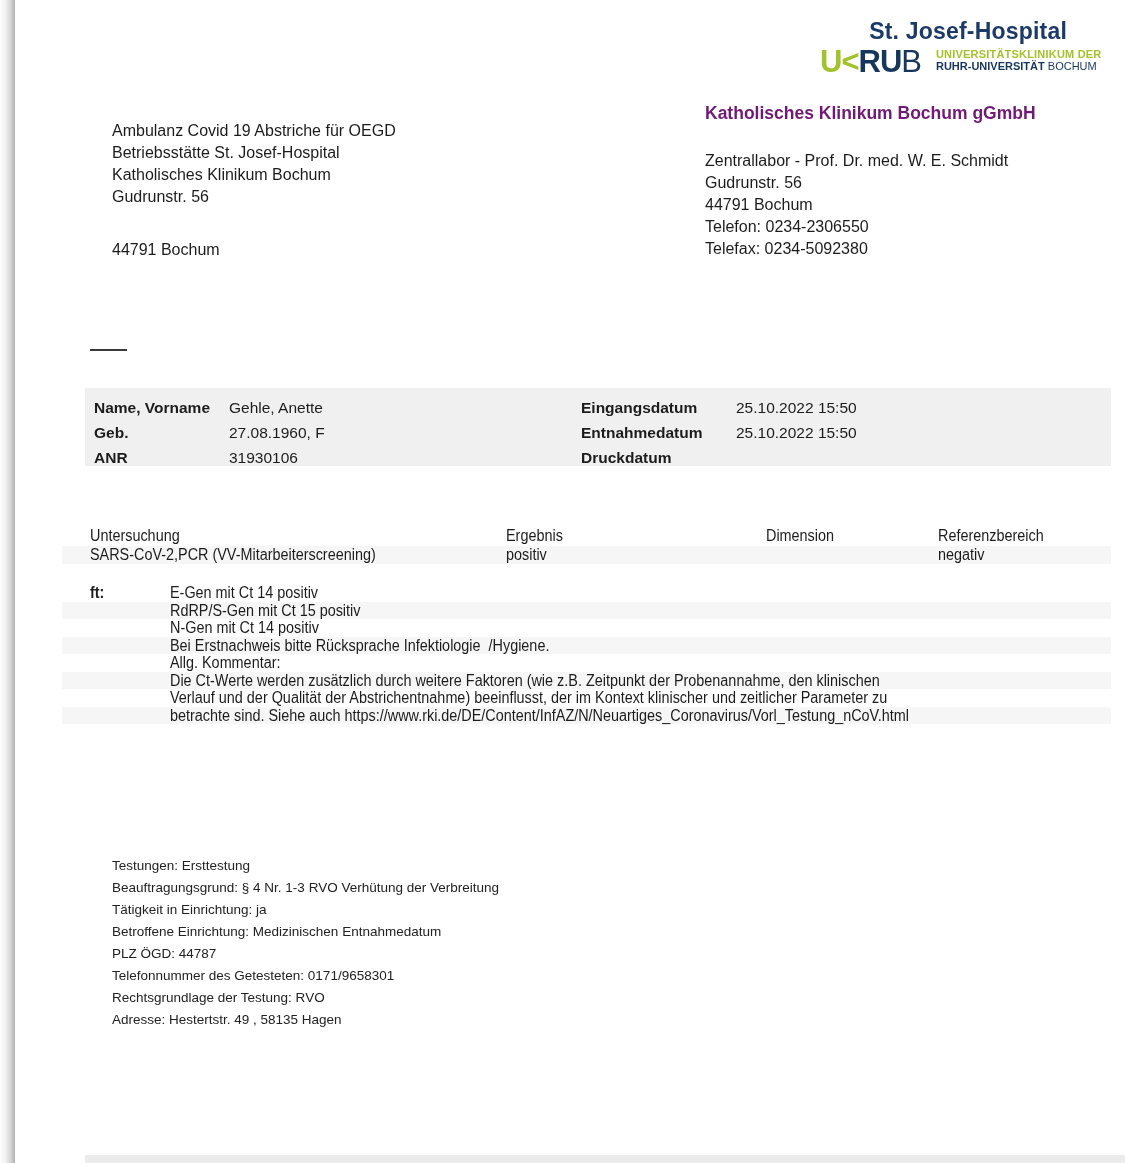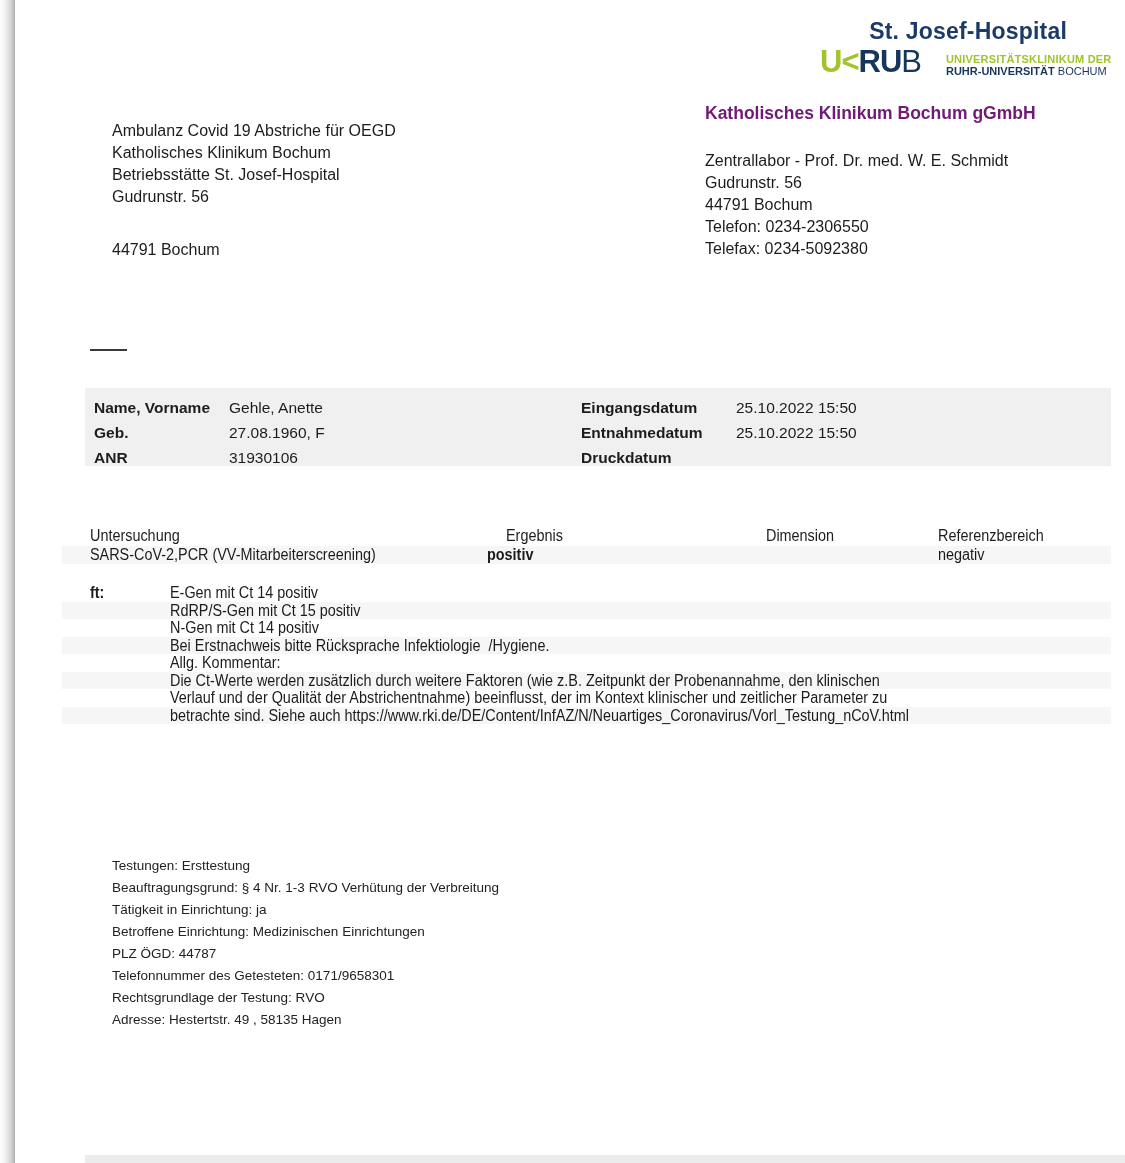--- a/index.html
+++ b/index.html
@@ -17,21 +17,21 @@
     position:absolute;left:85px;right:0;bottom:0;height:8px;background:#ececec;
   }
 
   
   .brand-title{
     position:absolute;top:18px;right:58px;
     font-size:23px;font-weight:bold;color:#1b3a68;letter-spacing:.2px;
   }
   .logo-row{
     position:absolute;top:46px;left:820px;
-    display:flex;align-items:flex-end;gap:25px;
+    display:flex;align-items:flex-start;gap:15px;
   }
   .ukrub{font-size:31px;line-height:31px;letter-spacing:-1px;white-space:nowrap;}
   .ukrub .u,.ukrub .k{color:#a3c32c;font-weight:bold;}
   .ukrub .ru{color:#17365c;font-weight:bold;}
   .ukrub .b{color:#17365c;font-weight:400;}
   .ukrub-text{font-size:11px;line-height:11.5px;text-align:left;white-space:nowrap;padding-top:3px;}
   .ukrub-text .l1{color:#a3c32c;font-weight:bold;letter-spacing:.2px;}
   .ukrub-text .l2{color:#17365c;}
   .ukrub-text .l2 .bold{font-weight:bold;}
 
@@ -86,22 +86,22 @@
 <div class="sender-lines">
   <div>Zentrallabor - Prof. Dr. med. W. E. Schmidt</div>
   <div>Gudrunstr. 56</div>
   <div>44791 Bochum</div>
   <div>Telefon: 0234-2306550</div>
   <div>Telefax: 0234-5092380</div>
 </div>
 
 <div class="recipient">
   <div>Ambulanz Covid 19 Abstriche für OEGD</div>
+  <div>Betriebsstätte St. Josef-Hospital</div>
   <div>Katholisches Klinikum Bochum</div>
-  <div>Betriebsstätte St. Josef-Hospital</div>
   <div>Gudrunstr. 56</div>
   <div class="city">44791 Bochum</div>
 </div>
 
 <div class="fold-mark"></div>
 
 <div class="patient-band">
   <div class="cell lbl" style="left:9px;top:11px;">Name, Vorname</div>
   <div class="cell" style="left:144px;top:11px;">Gehle, Anette</div>
   <div class="cell lbl" style="left:9px;top:36px;">Geb.</div>
@@ -120,21 +120,21 @@
 <div class="row-abs" style="top:527px;height:18px;line-height:18px;">
   <span class="col-abs" style="left:90px;"><span class="cond">Untersuchung</span></span>
   <span class="col-abs" style="left:506px;"><span class="cond">Ergebnis</span></span>
   <span class="col-abs" style="left:766px;"><span class="cond">Dimension</span></span>
   <span class="col-abs" style="left:938px;"><span class="cond">Referenzbereich</span></span>
 </div>
 
 <div class="stripe" style="top:546px;height:18px;"></div>
 <div class="row-abs" style="top:546px;height:18px;line-height:18px;">
   <span class="col-abs" style="left:90px;"><span class="cond">SARS-CoV-2,PCR (VV-Mitarbeiterscreening)</span></span>
-  <span class="col-abs" style="left:487px;font-weight:bold;"><span class="cond">positiv</span></span>
+  <span class="col-abs" style="left:506px;"><span class="cond">positiv</span></span>
   <span class="col-abs" style="left:766px;"><span class="cond"></span></span>
   <span class="col-abs" style="left:938px;"><span class="cond">negativ</span></span>
 </div>
 
 <div class="row-abs" style="top:584px;height:17.5px;line-height:17.5px;">
   <span class="col-abs" style="left:90px;"><span class="cond ft-label">ft:</span></span>
   <span class="col-abs" style="left:170px;"><span class="cond">E-Gen mit Ct 14 positiv</span></span>
 </div>
 <div class="stripe" style="top:601.5px;height:17.5px;"></div>
 <div class="row-abs" style="top:601.5px;height:17.5px;line-height:17.5px;">
@@ -159,18 +159,18 @@
 </div>
 <div class="stripe" style="top:706.5px;height:17.5px;"></div>
 <div class="row-abs" style="top:706.5px;height:17.5px;line-height:17.5px;">
   <span class="col-abs" style="left:170px;"><span class="cond">betrachte sind. Siehe auch https://www.rki.de/DE/Content/InfAZ/N/Neuartiges_Coronavirus/Vorl_Testung_nCoV.html</span></span>
 </div>
 
 <div class="footer-block">
   <div>Testungen: Ersttestung</div>
   <div>Beauftragungsgrund: § 4 Nr. 1-3 RVO Verhütung der Verbreitung</div>
   <div>Tätigkeit in Einrichtung: ja</div>
-  <div>Betroffene Einrichtung: Medizinischen Einrichtungen</div>
+  <div>Betroffene Einrichtung: Medizinischen Entnahmedatum</div>
   <div>PLZ ÖGD: 44787</div>
   <div>Telefonnummer des Getesteten: 0171/9658301</div>
   <div>Rechtsgrundlage der Testung: RVO</div>
   <div>Adresse: Hestertstr. 49 , 58135 Hagen</div>
 </div>
 
 </body></html>

